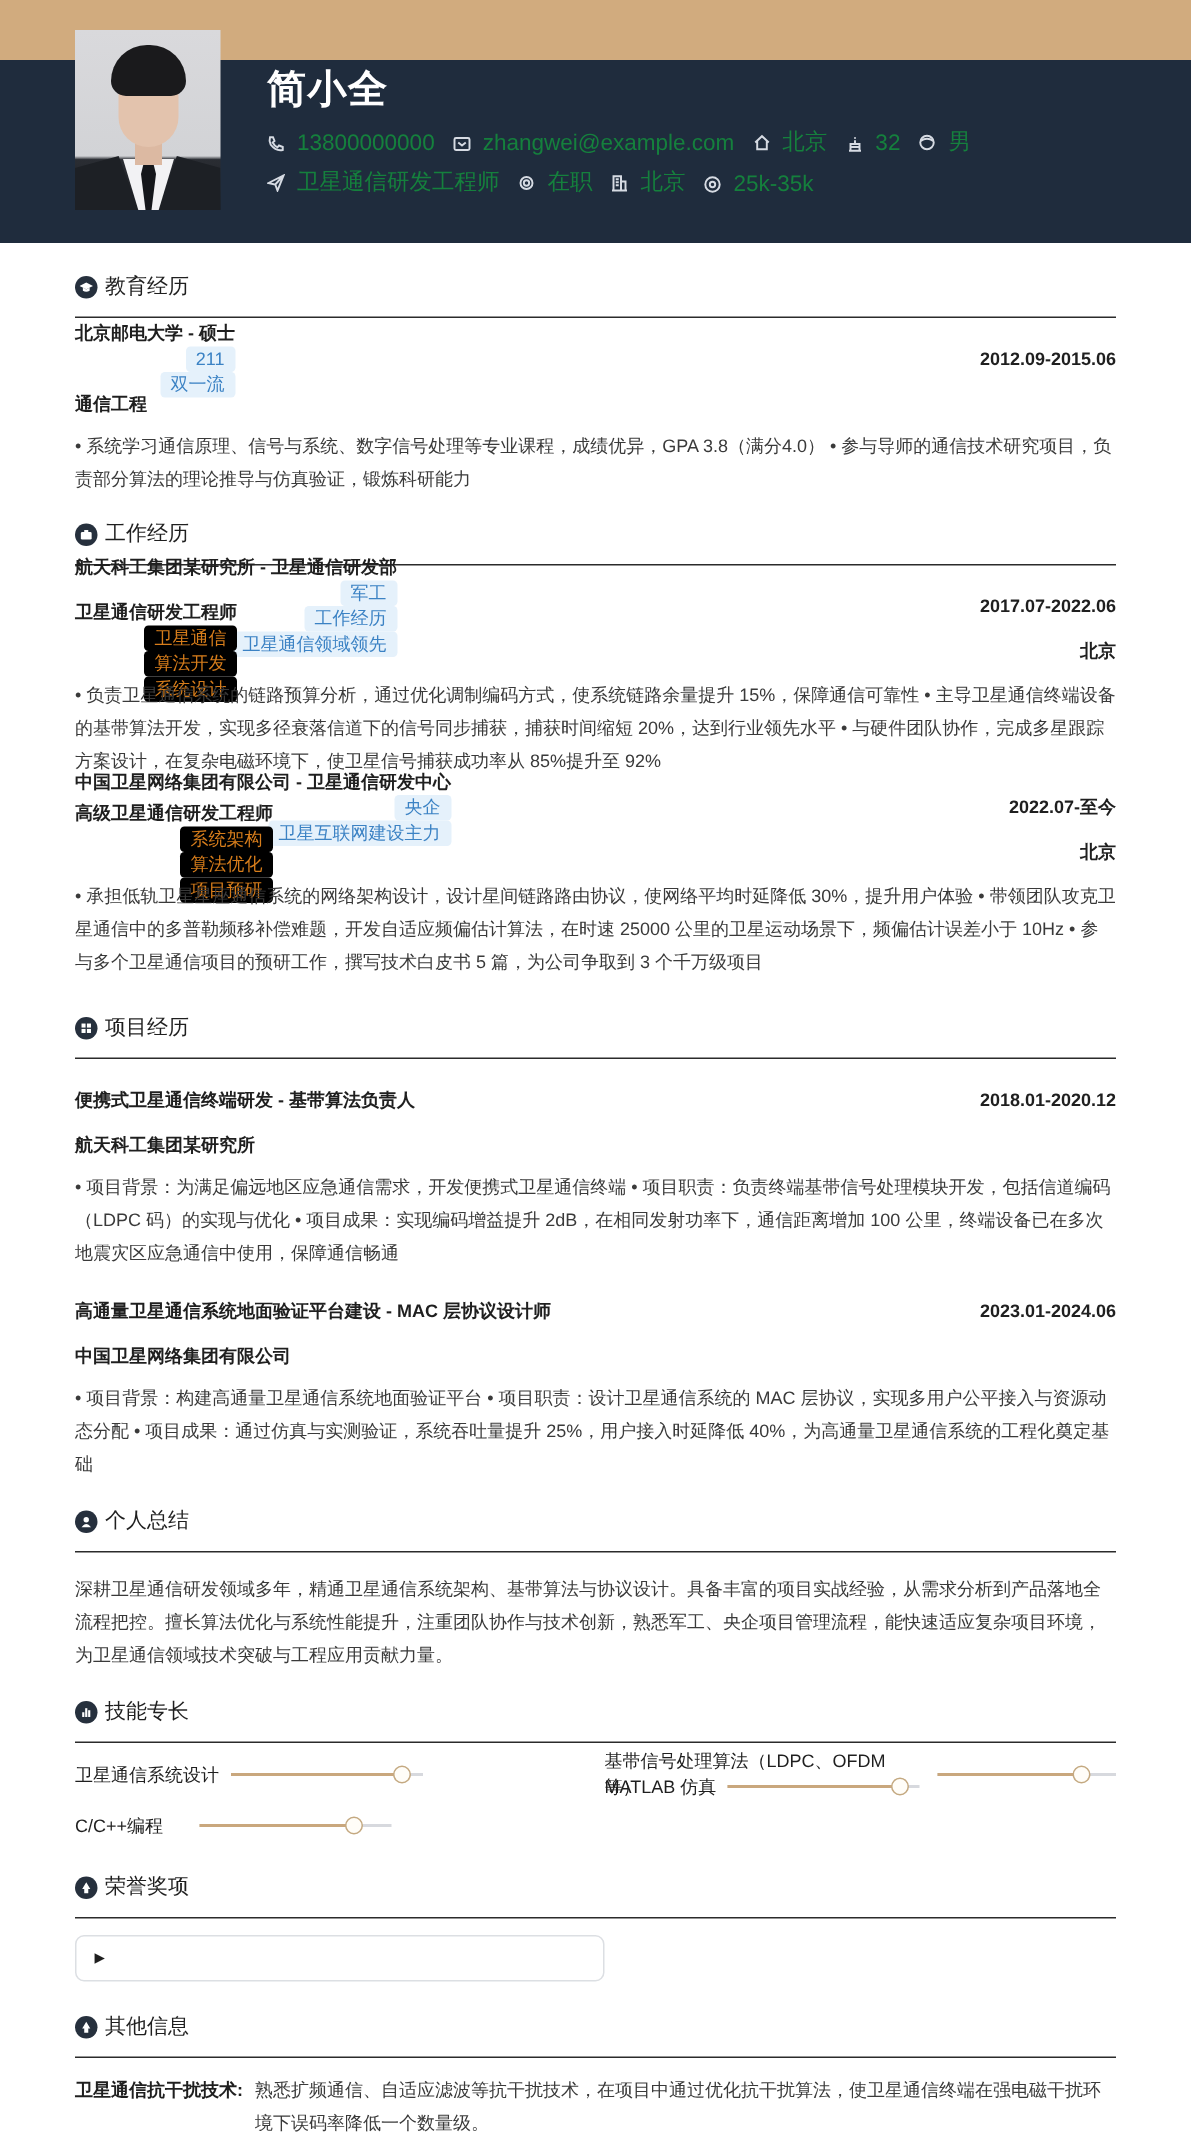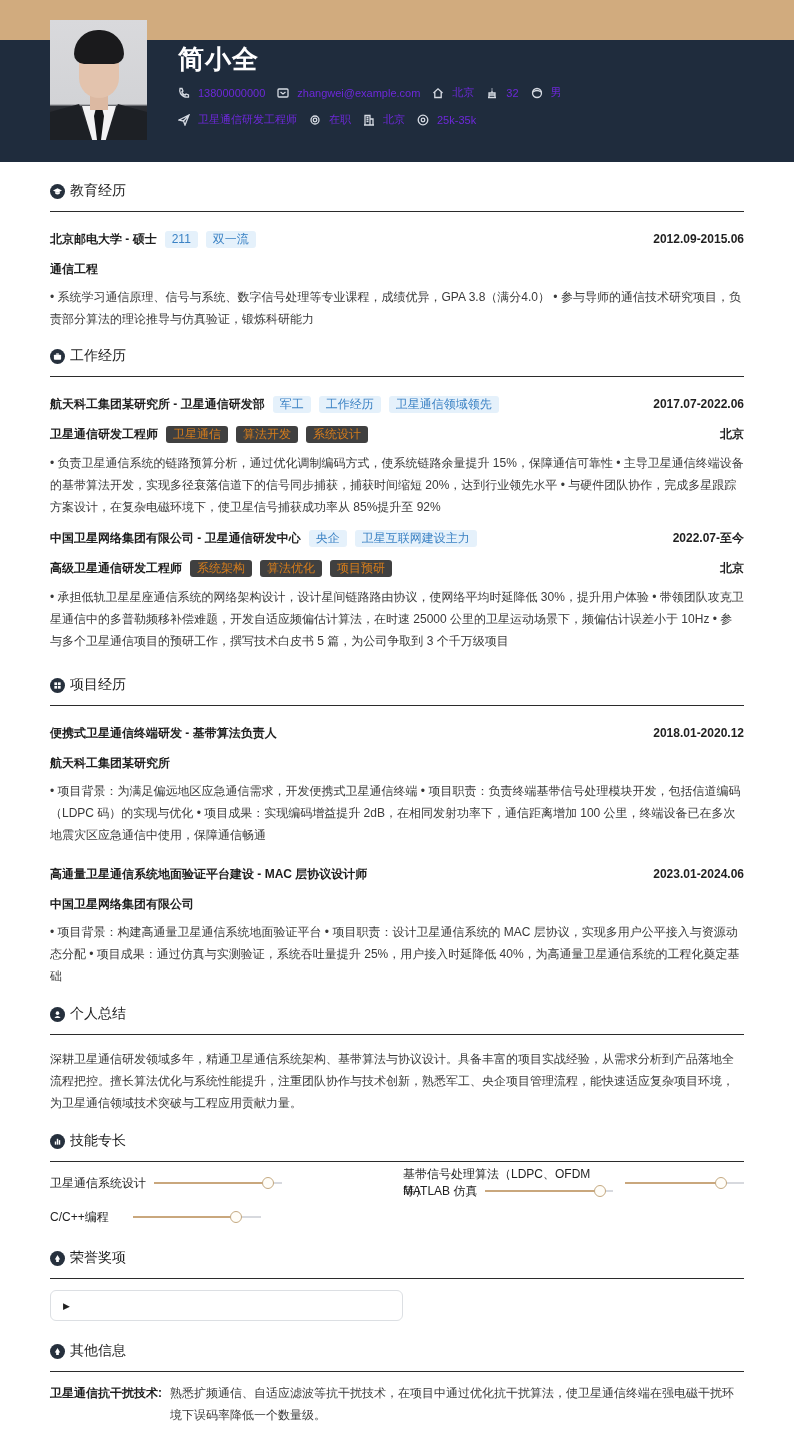--- a/index.html
+++ b/index.html
@@ -17,39 +17,39 @@
     background: linear-gradient(180deg,#d9d9dc 0%,#d2d3d6 70%,#2a2d33 72%,#1b1d22 100%);
     overflow: hidden;
   }
   .photo .hair { position:absolute; left:24px; top:10px; width:50px; height:34px; background:#1a1a1c; border-radius:24px 24px 10px 10px; }
   .photo .face { position:absolute; left:29px; top:26px; width:40px; height:52px; background:#e3c3ad; border-radius:18px 18px 20px 20px; }
   .photo .neck { position:absolute; left:40px; top:74px; width:18px; height:16px; background:#dcb9a2; }
   .photo .shirt { position:absolute; left:32px; top:86px; width:34px; height:34px; background:#f2f2f4; clip-path: polygon(0 0,100% 0,70% 100%,30% 100%); }
   .photo .tie { position:absolute; left:44px; top:88px; width:10px; height:32px; background:#15171b; clip-path: polygon(20% 0,80% 0,100% 25%,70% 100%,30% 100%,0 25%); }
   .photo .suit { position:absolute; left:0; top:84px; width:97px; height:40px; background:#1d2025; clip-path: polygon(0 20%,30% 0,45% 100%,55% 100%,70% 0,100% 20%,100% 100%,0 100%); }
   .name { position: absolute; left: 178px; top: 42px; font-size: 26px; font-weight: bold; color: #ffffff; letter-spacing: 1px; }
-  .info-row { position: absolute; left: 178px; display: flex; align-items: center; font-size: 11px; color: #6d28d9; }
+  .info-row { position: absolute; left: 178px; display: flex; align-items: flex-end; font-size: 15px; color: #15803d; }
   .info-row.r1 { top: 85px; }
   .info-row.r2 { top: 112px; }
   .info-item { display: flex; align-items: center; margin-right: 12px; }
   .info-item svg { width: 12px; height: 12px; margin-right: 8px; stroke: #d6dbe3; fill: none; stroke-width: 1.3; }
 
   .content { position: absolute; left: 50px; top: 162px; width: 694px; }
   .section { position: absolute; left: 0; width: 694px; }
   .sec-title { display: flex; align-items: center; height: 24px; font-size: 14px; font-weight: normal; color: #1f1f1f; }
   .sec-icon { width: 15px; height: 15px; border-radius: 50%; background: #26303d; margin-right: 5px; display: inline-flex; align-items: center; justify-content: center; }
   .sec-icon svg { width: 9px; height: 9px; fill: #ffffff; }
   .sec-rule { height: 1px; background: #2b2b2b; margin-top: 8px; }
 
   .row { display: flex; align-items: center; justify-content: space-between; height: 20px; font-size: 12px; }
-  .row .left { display: flex; align-items: flex-end; font-weight: bold; color: #1f1f1f; }
+  .row .left { display: flex; align-items: flex-end; font-weight: bold; color: #1f1f1f; flex-direction: column; }
   .row .right { font-weight: bold; color: #1f1f1f; }
   .tag { display: inline-block; font-weight: normal; font-size: 12px; padding: 1px 7px; margin-left: 8px; border-radius: 3px; line-height: 15px; }
   .tag.blue { background: #e5f1fb; color: #3b82c4; }
-  .tag.orange { background: #404040; color: #d77d1b; }
+  .tag.orange { background: #000000; color: #d77d1b; }
   .sub { font-size: 12px; font-weight: bold; color: #1f1f1f; height: 20px; line-height: 20px; }
   .desc { font-size: 12px; line-height: 22px; color: #3a3a3a; }
 
   .skill { position: absolute; display: flex; align-items: center; font-size: 12px; color: #1f1f1f; height: 18px; }
   .skill .track { position: relative; height: 2px; background: #d7d9de; margin-left: 8px; }
   .skill .fill { position: absolute; left: 0; top: 0; height: 2px; background: #c9a77d; }
   .skill .knob { position: absolute; top: -5px; width: 12px; height: 12px; border-radius: 50%; background: #fffdf8; border: 1.5px solid #c4a981; }
 
   .award-box { position: absolute; left: 0; width: 353px; height: 31px; border: 1px solid #dcdfe3; border-radius: 6px; display: flex; align-items: center; font-size: 12px; color: #2a2a2a; padding-left: 12px; }
   .award-box .tri { font-size: 9px; margin-right: 7px; color: #1f1f1f; }

